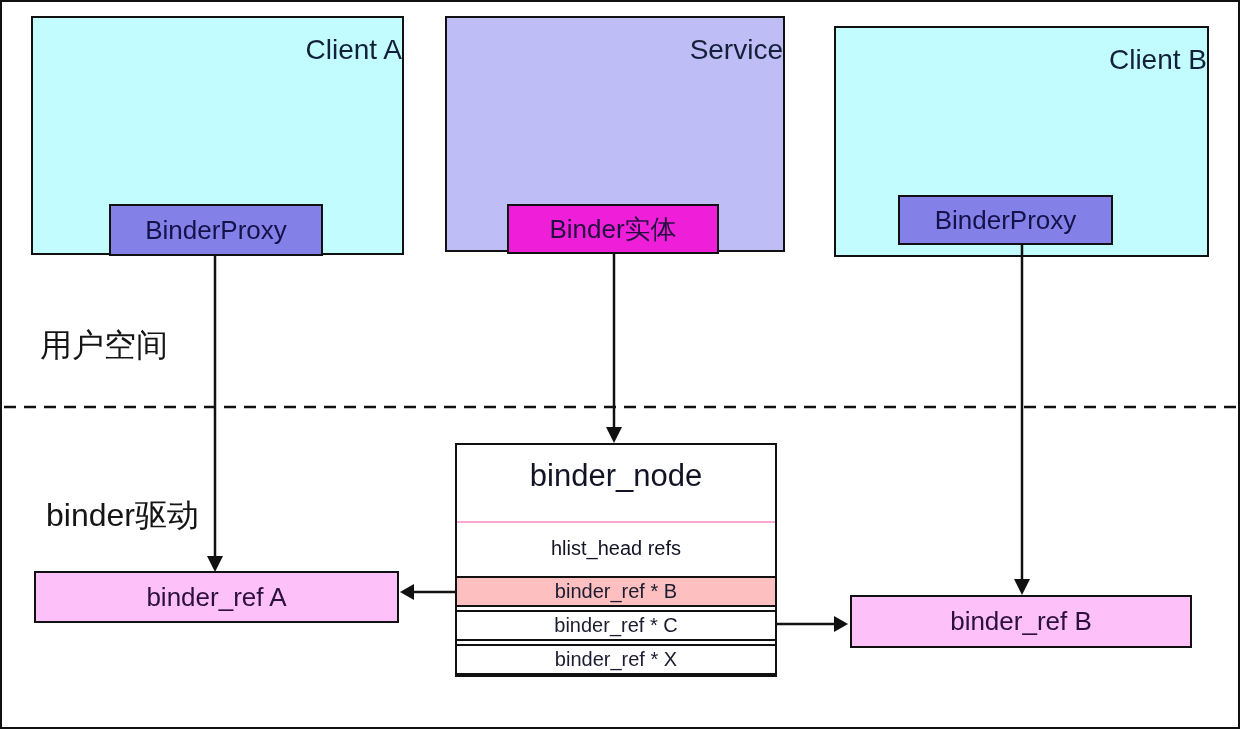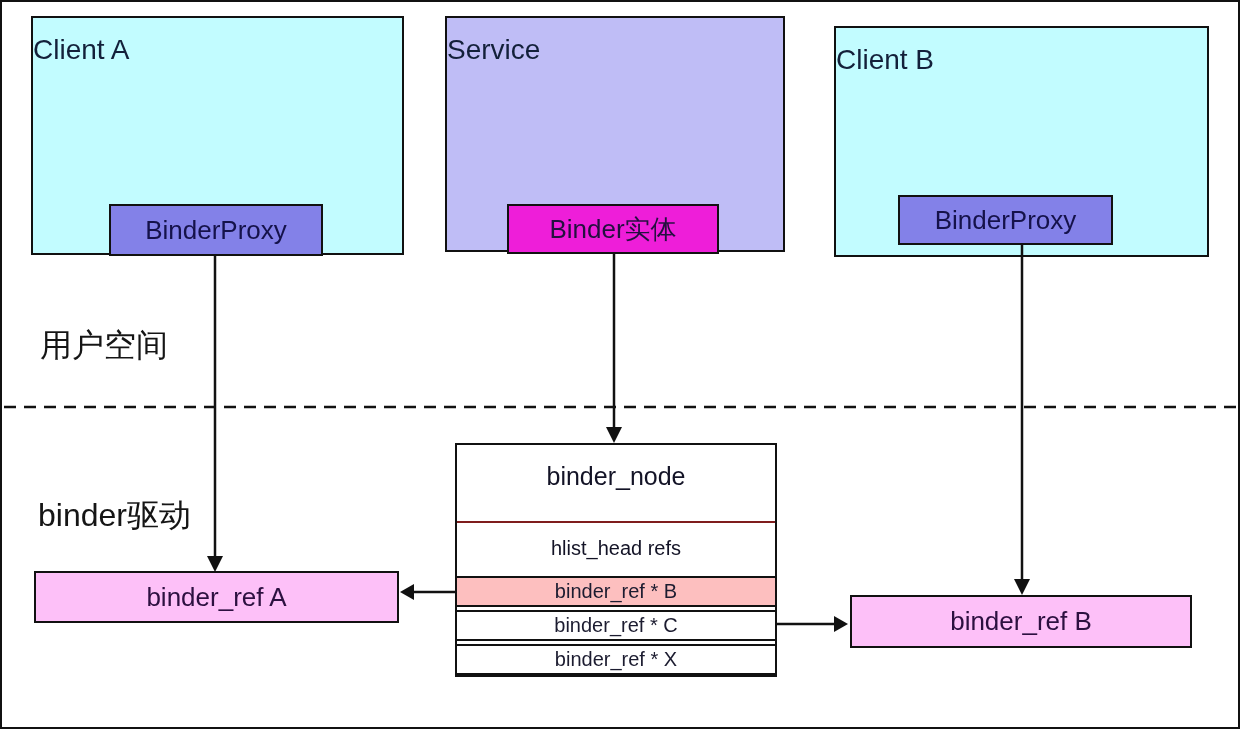--- a/index.html
+++ b/index.html
@@ -13,21 +13,21 @@
     overflow:hidden;
     color:var(--ink);
   }
   .box{
     position:absolute;
     box-sizing:border-box;
     border:2px solid #111;
   }
   .process{
     display:flex;
-    justify-content:flex-start;
+    justify-content:flex-end;
     align-items:flex-start;
     padding-top:16px;
     font-size:28px;
     color:#13203a;
   }
   .client{background:var(--client-fill);}
   .service{background:var(--service-fill);}
   .inner-box{
     display:flex;
     justify-content:center;
@@ -47,24 +47,24 @@
   .node-table{
     position:absolute;
     left:453px;top:441px;width:322px;
     box-sizing:border-box;
     border:2px solid #111;
     background:#fff;
   }
   .node-header{
     box-sizing:border-box;
     height:78px;
-    border-bottom:2px solid #7f1d1d;
+    border-bottom:2px solid #f9a8d4;
     display:flex;justify-content:center;align-items:center;
     padding-bottom:14px;
-    font-size:25px;color:#131326;
+    font-size:31px;color:#131326;
   }
   .node-refs{
     box-sizing:border-box;
     height:50px;
     display:flex;justify-content:center;align-items:center;
     font-size:20px;color:#131326;
   }
   .node-row{
     box-sizing:border-box;
     height:31px;
@@ -110,21 +110,21 @@
   </div>
 
   <div class="box process client" style="left:832px;top:24px;width:375px;height:231px;">
     <span>Client B</span>
   </div>
   <div class="box inner-box proxy" style="left:896px;top:193px;width:215px;height:50px;">
     <span>BinderProxy</span>
   </div>
 
   <div class="space-label" style="left:38px;top:322px;">用户空间</div>
-  <div class="space-label" style="left:36px;top:492px;">binder驱动</div>
+  <div class="space-label" style="left:44px;top:492px;">binder驱动</div>
 
   <div class="node-table">
     <div class="node-header">binder_node</div>
     <div class="node-refs">hlist_head refs</div>
     <div class="node-row highlight">binder_ref * B</div>
     <div class="node-row">binder_ref * C</div>
     <div class="node-row">binder_ref * X</div>
   </div>
 
   <div class="box ref-box" style="left:32px;top:569px;width:365px;height:52px;">

